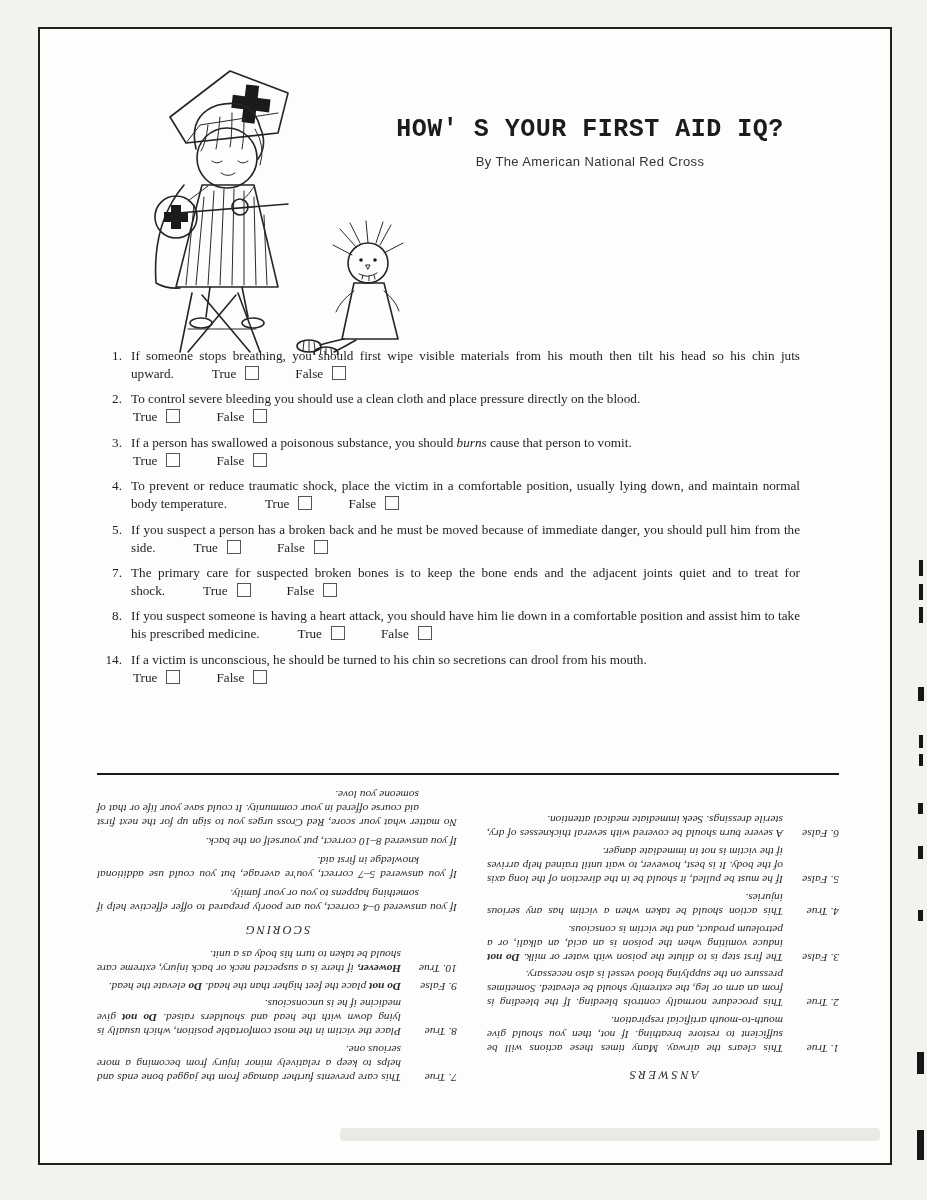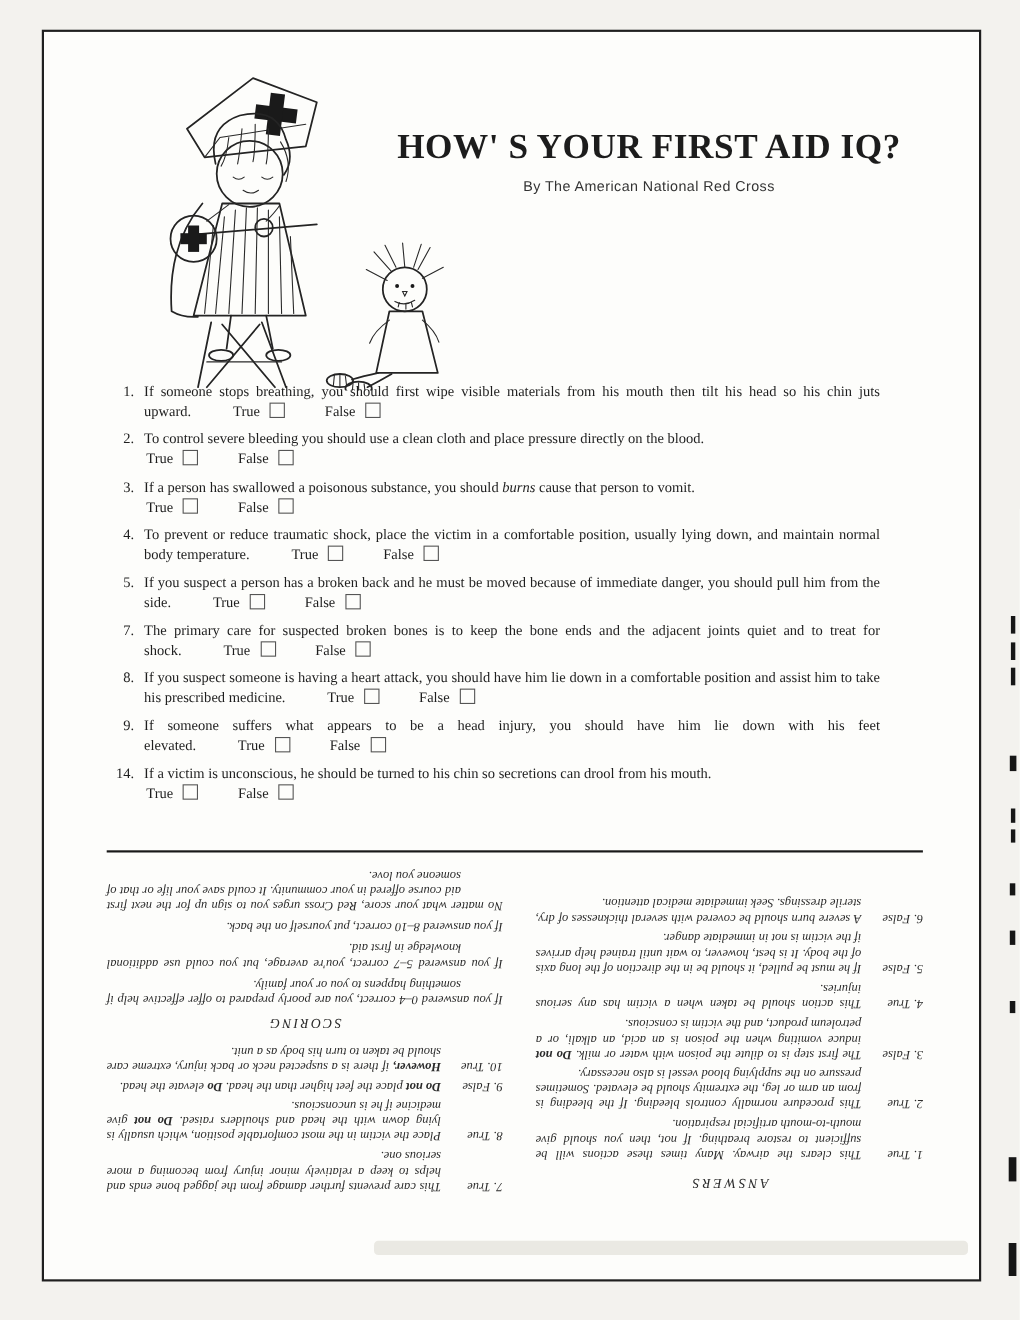--- a/index.html
+++ b/index.html
@@ -11,22 +11,22 @@
     overflow:hidden;
   }
   .sheet{
     position:absolute;left:38px;top:27px;width:850px;height:1134px;
     background:#fdfdfb;border:2px solid #1f1f1f;
   }
   
   .illus{position:absolute;left:50px;top:26px;}
   .titleblock{position:absolute;left:300px;top:86px;width:500px;text-align:center;}
   .title{
-    font-family:Liberation Serif, serif;font-weight:bold;
-    font-size:32px;letter-spacing:0.5px;color:#1c1c1c;white-space:nowrap;text-align:center;
+    font-family:Liberation Mono, monospace;font-weight:bold;
+    font-size:25px;letter-spacing:0.5px;color:#1c1c1c;white-space:nowrap;text-align:center;
   }
   .subtitle{
     font-family:"Liberation Sans", sans-serif;font-size:13px;color:#333;
     margin-top:10px;letter-spacing:0.4px;
   }
   
   .questions{position:absolute;left:58px;top:318px;width:702px;}
   .q{
     font-size:13.2px;line-height:1.36;text-align:justify;
     padding-left:33px;text-indent:-33px;margin-bottom:7.5px;color:#1e1e1e;
@@ -162,21 +162,20 @@
   </div>
 
   <div class="questions" id="questions">
       <div class="q"><span class="qnum">1.</span><span class="qtext">If someone stops breathing, you should first wipe visible materials from his mouth then tilt his head so his chin juts upward.</span><span class="tfgroup"><span class="tfw"><span>True</span><span class="cbox"></span></span><span class="tfw"><span>False</span><span class="cbox"></span></span></span></div>
       <div class="q"><span class="qnum">2.</span><span class="qtext">To control severe bleeding you should use a clean cloth and place pressure directly on the blood.</span><br><span class="tfgroup ownline"><span class="tfw"><span>True</span><span class="cbox"></span></span><span class="tfw"><span>False</span><span class="cbox"></span></span></span></div>
       <div class="q"><span class="qnum">3.</span><span class="qtext">If a person has swallowed a poisonous substance, you should <i>burns</i> cause that person to vomit.</span><br><span class="tfgroup ownline"><span class="tfw"><span>True</span><span class="cbox"></span></span><span class="tfw"><span>False</span><span class="cbox"></span></span></span></div>
       <div class="q"><span class="qnum">4.</span><span class="qtext">To prevent or reduce traumatic shock, place the victim in a comfortable position, usually lying down, and maintain normal body temperature.</span><span class="tfgroup"><span class="tfw"><span>True</span><span class="cbox"></span></span><span class="tfw"><span>False</span><span class="cbox"></span></span></span></div>
       <div class="q"><span class="qnum">5.</span><span class="qtext">If you suspect a person has a broken back and he must be moved because of immediate danger, you should pull him from the side.</span><span class="tfgroup"><span class="tfw"><span>True</span><span class="cbox"></span></span><span class="tfw"><span>False</span><span class="cbox"></span></span></span></div>
       <div class="q"><span class="qnum">7.</span><span class="qtext">The primary care for suspected broken bones is to keep the bone ends and the adjacent joints quiet and to treat for shock.</span><span class="tfgroup"><span class="tfw"><span>True</span><span class="cbox"></span></span><span class="tfw"><span>False</span><span class="cbox"></span></span></span></div>
       <div class="q"><span class="qnum">8.</span><span class="qtext">If you suspect someone is having a heart attack, you should have him lie down in a comfortable position and assist him to take his prescribed medicine.</span><span class="tfgroup"><span class="tfw"><span>True</span><span class="cbox"></span></span><span class="tfw"><span>False</span><span class="cbox"></span></span></span></div>
-      <div class="q"><span class="qnum">9.</span><span class="qtext">If someone suffers what appears to be a head injury, you should have him lie down with his feet elevated.</span><span class="tfgroup"><span class="tfw"><span>True</span><span class="cbox"></span></span><span class="tfw"><span>False</span><span class="cbox"></span></span></span></div>
       <div class="q"><span class="qnum">14.</span><span class="qtext">If a victim is unconscious, he should be turned to his chin so secretions can drool from his mouth.</span><br><span class="tfgroup ownline"><span class="tfw"><span>True</span><span class="cbox"></span></span><span class="tfw"><span>False</span><span class="cbox"></span></span></span></div>
     </div>
 
   <div class="answers-wrap">
     <div class="answers-rule"></div>
     <div class="answers-rot">
       <div class="colA">
         <div class="ans-title">ANSWERS</div>
         <div id="ansA">
             <div class="ans"><span class="anslabel">1. True</span><span>This clears the airway. Many times these actions will be sufficient to restore breathing. If not, then you should give mouth-to-mouth artificial respiration.</span></div>

